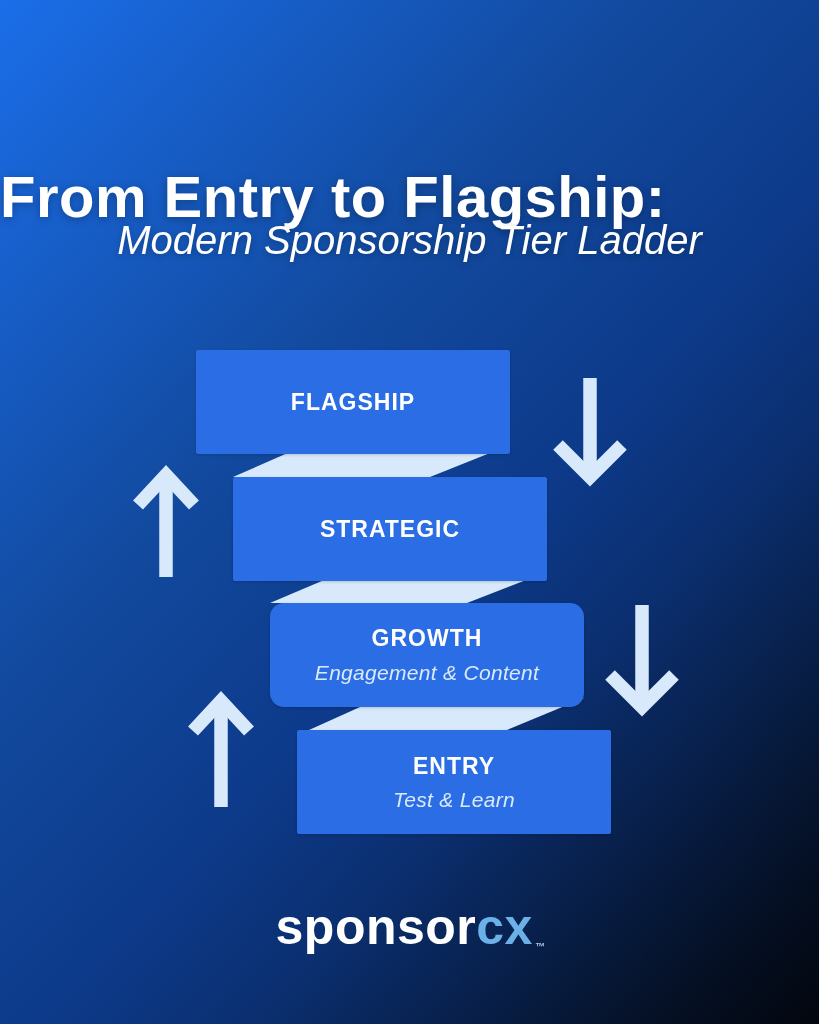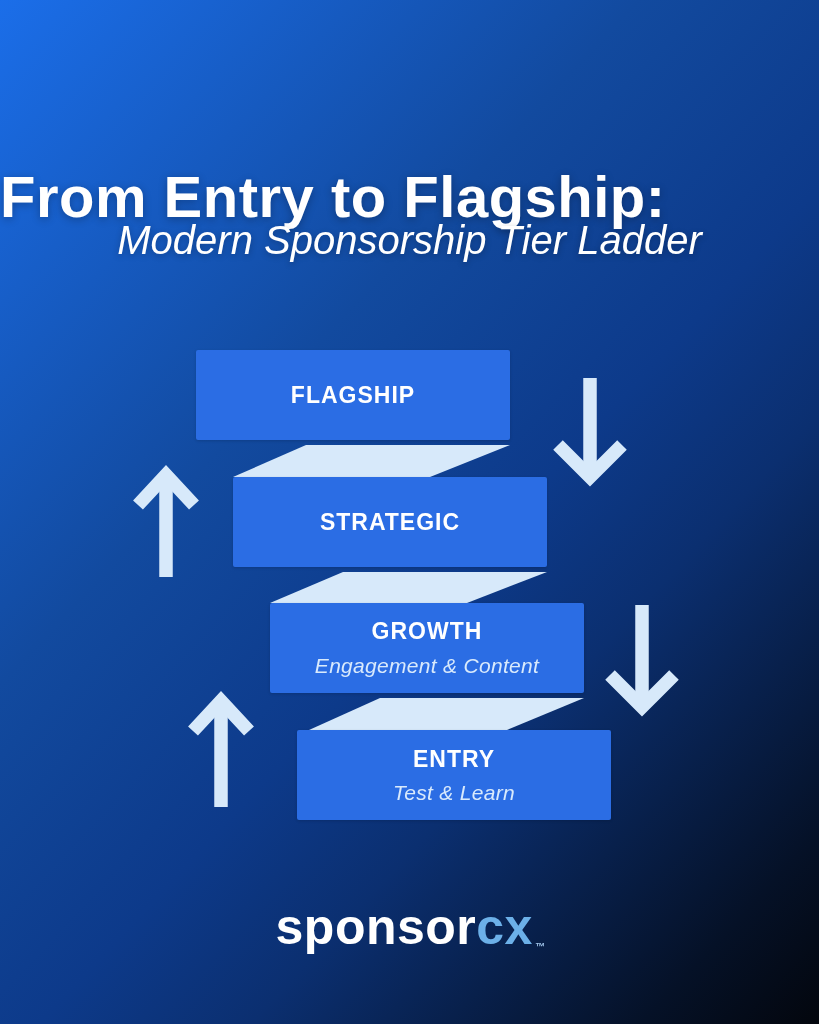--- a/index.html
+++ b/index.html
@@ -37,41 +37,41 @@
   .connector{fill:var(--connector,#d7e9fa);}
   .arrow{
     fill:none;
     stroke:var(--arrow,#d7e9fa);
     stroke-width:13.5;
     stroke-linecap:butt;
     stroke-linejoin:miter;
   }
   .tier{
     position:absolute;
-    width:314px;height:90px;
+    width:314px;height:104px;
     background:var(--tier-box,#2b6de4);
     border-radius:2px;
     display:flex;flex-direction:column;
     align-items:center;justify-content:center;
     gap:9px;
     box-shadow:0 1px 3px rgba(0,10,30,.18);
   }
   .tier-name{
     font-size:23px;font-weight:bold;
     letter-spacing:1px;
     color:var(--text-primary,#fff);
   }
   .tier-tagline{
     font-size:21px;font-style:italic;
     color:var(--text-tagline,#d9eafc);
     letter-spacing:.3px;
   }
   .tier-flagship{left:196px;top:350px;}
   .tier-strategic{left:233px;top:477px;}
-  .tier-growth{left:270px;top:603px;}
+  .tier-growth{left:270px;top:603px;border-radius:14px;}
   .tier-entry{left:297px;top:730px;gap:8px;}
   .brand-logo{
     position:absolute;left:0;right:0;top:898px;
     text-align:center;
     font-size:50px;font-weight:bold;
     letter-spacing:.5px;
     color:var(--text-primary,#fff);
   }
   .logo-accent{color:var(--logo-accent,#6cb0e8);margin-top:21px;}
   .logo-tm{

